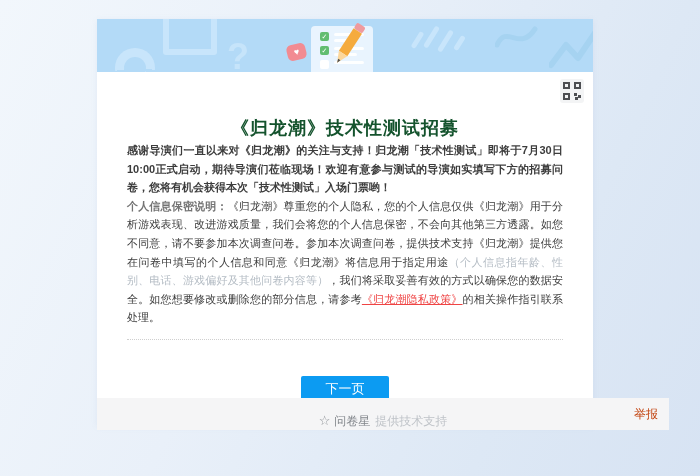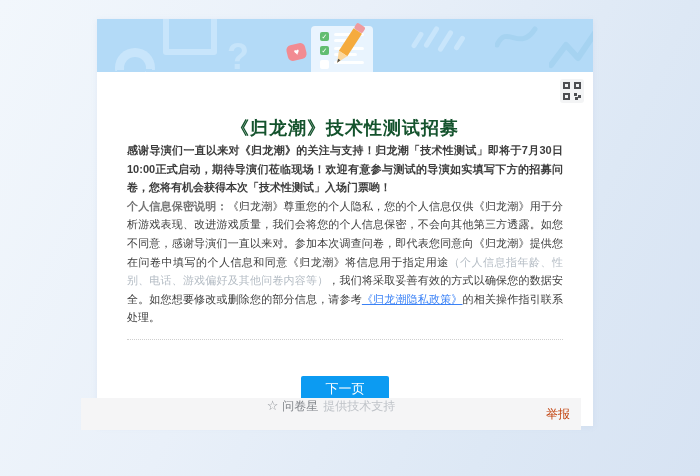--- a/index.html
+++ b/index.html
@@ -37,28 +37,28 @@
   
   .content{position:relative;background:#fff;padding:0 30px 25px;}
   .qr{position:absolute;right:9px;top:7px;width:24px;height:24px;background:#f3f4f5;border-radius:3px;
     display:flex;align-items:center;justify-content:center;cursor:pointer;}
   .title{margin:0;padding-top:44px;text-align:center;font-size:18px;font-weight:bold;color:#14532d;letter-spacing:1px;line-height:25px;}
   p.para{margin:0;font-size:11px;line-height:18.6px;text-align:justify;color:#3c3c3c;}
   .p1{margin-top:17px;font-weight:bold;color:#2e2e2e;}
   .p2{margin-top:9px;}
   .plabel{font-weight:bold;color:#737373;}
   .pnote{color:#b4bcc4;}
-  .plink{color:#3b82f6;text-decoration:underline;cursor:pointer;}
+  .plink{color:#ef4444;text-decoration:underline;cursor:pointer;}
   .divider{margin:12px 0 0;border:0;border-top:1px dotted #cfcfcf;height:0;}
   .btn-wrap{margin-top:36px;text-align:center;}
   .next-btn{display:inline-block;width:88px;height:25px;background:#0c9bf2;color:#fff;border:0;
     border-radius:2px;font-size:13px;font-family:inherit;cursor:pointer;line-height:25px;padding:0;}
   
-  .footer{position:absolute;left:81px;top:398px;width:500px;height:32px;background:#f5f5f6;
-    display:flex;align-items:flex-start;justify-content:center;font-size:12px;color:#8f9398;}
+  .footer{position:absolute;left:97px;top:398px;width:572px;height:32px;background:#f5f5f6;
+    display:flex;align-items:flex-end;justify-content:center;font-size:12px;color:#8f9398;}
   .footer .star{font-size:13px;margin-right:4px;color:#8f9398;}
   .brand{color:#808archive58a;cursor:pointer;}
   .brand-name{color:#82868b;}
   .slogan{color:#bfc3c8;margin-left:5px;}
   .report{position:absolute;right:11px;top:0;height:32px;line-height:32px;color:#c2410c;cursor:pointer;}
 </style>
 </head>
 <body>
 
 <div class="card">
@@ -129,21 +129,21 @@
         <rect x="15" y="13" width="3" height="3"></rect>
         <rect x="12" y="15" width="3" height="3"></rect>
       </svg>
     </span>
 
     <h1 class="title">《归龙潮》技术性测试招募</h1>
 
     <p class="para p1">感谢导演们一直以来对《归龙潮》的关注与支持！归龙潮「技术性测试」即将于7月30日10:00正式启动，期待导演们莅临现场！欢迎有意参与测试的导演如实填写下方的招募问卷，您将有机会获得本次「技术性测试」入场门票哟！</p>
 
     <p class="para p2">
-      <span class="plabel">个人信息保密说明：</span><span>《归龙潮》尊重您的个人隐私，您的个人信息仅供《归龙潮》用于分析游戏表现、改进游戏质量，我们会将您的个人信息保密，不会向其他第三方透露。如您不同意，感谢导演们一直以来对。参加本次调查问卷，即代表您同意向《归龙潮》提供您在问卷中填写的个人信息和同意《归龙潮》将信息用于指定用途</span><span class="pnote">（个人信息指年龄、性别、电话、游戏偏好及其他问卷内容等）</span><span>，我们将采取妥善有效的方式以确保您的数据安全。如您想要修改或删除您的部分信息，请参考</span><a class="plink">《归龙潮隐私政策》</a><span>的相关操作指引联系处理。</span>
+      <span class="plabel">个人信息保密说明：</span><span>《归龙潮》尊重您的个人隐私，您的个人信息仅供《归龙潮》用于分析游戏表现、改进游戏质量，我们会将您的个人信息保密，不会向其他第三方透露。如您不同意，请不要参加本次调查问卷。参加本次调查问卷，提供技术支持《归龙潮》提供您在问卷中填写的个人信息和同意《归龙潮》将信息用于指定用途</span><span class="pnote">（个人信息指年龄、性别、电话、游戏偏好及其他问卷内容等）</span><span>，我们将采取妥善有效的方式以确保您的数据安全。如您想要修改或删除您的部分信息，请参考</span><a class="plink">《归龙潮隐私政策》</a><span>的相关操作指引联系处理。</span>
     </p>
 
     <hr class="divider">
 
     <div class="btn-wrap">
       <button class="next-btn">下一页</button>
     </div>
   </div>
 </div>
 

